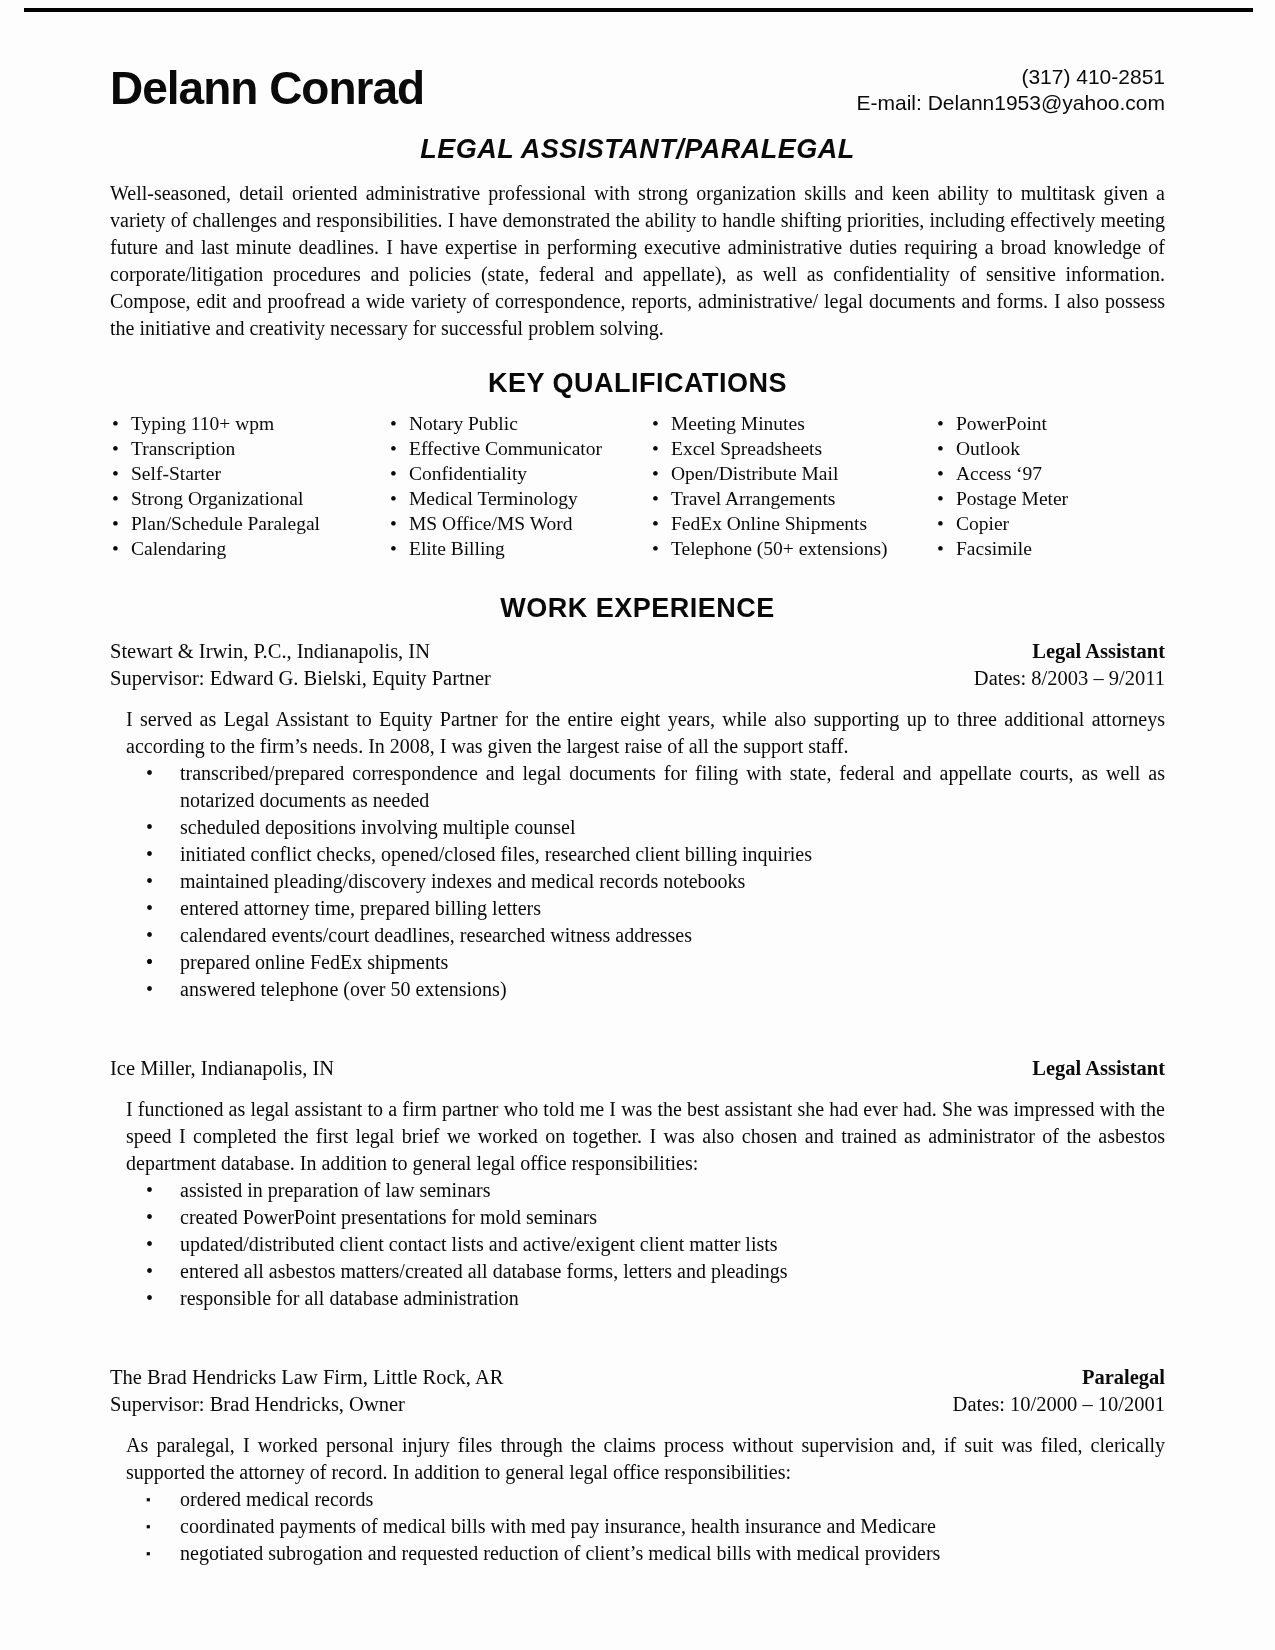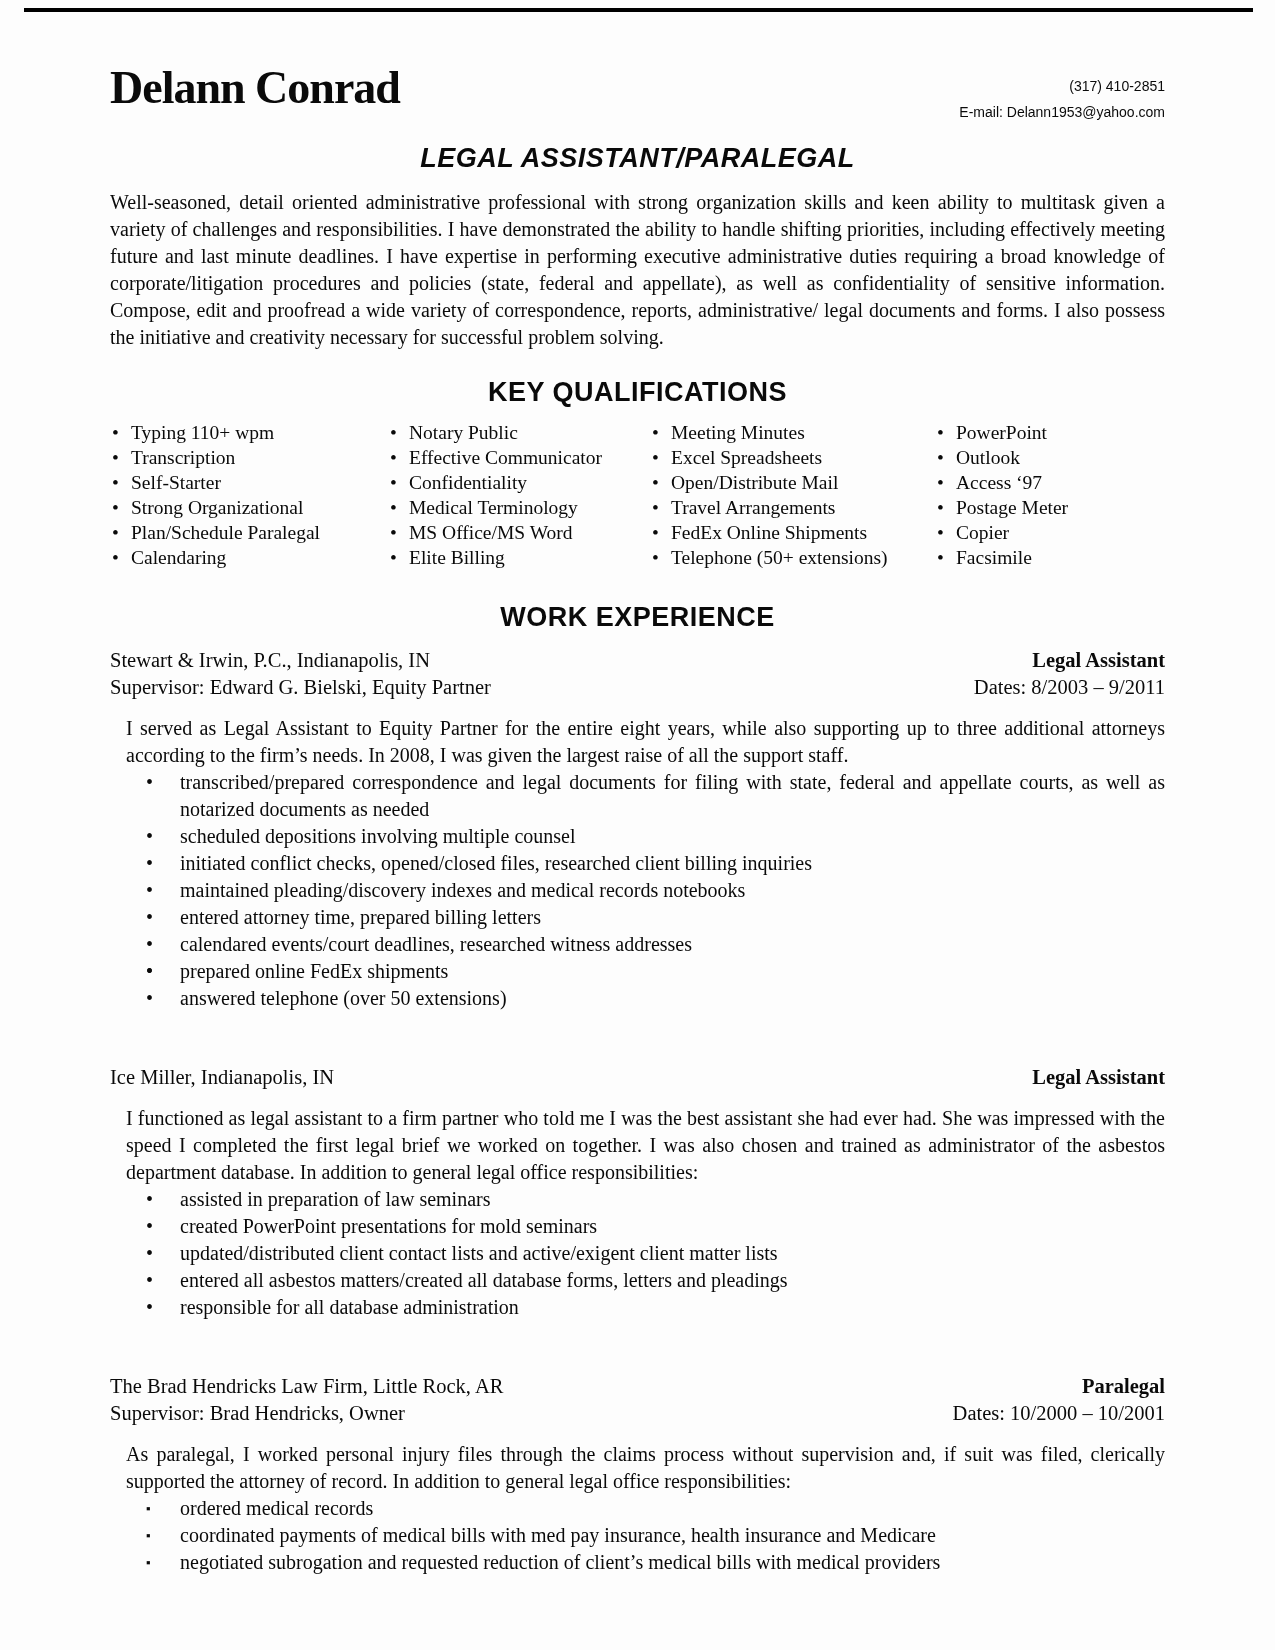--- a/index.html
+++ b/index.html
@@ -14,27 +14,27 @@
     color:#0a0a0a;
     overflow:hidden;
   }
   .top-rule{
     position:absolute;top:8px;left:24px;right:22px;height:4px;
     background:#000;
   }
   
   .header-row{display:flex;justify-content:space-between;align-items:flex-start;}
   .name{
-    font-family:Liberation Serif, serif;
+    font-family:Liberation Sans, sans-serif;
     font-weight:bold;font-size:46px;line-height:48px;margin:0;
     letter-spacing:-1px;
   }
   .contact{
     font-family:"Liberation Sans", sans-serif;
-    font-size:14px;line-height:26px;text-align:right;margin-top:9px;
+    font-size:21px;line-height:26px;text-align:right;
   }
   .doc-title{
     font-family:"Liberation Sans", sans-serif;
     font-weight:bold;font-size:27px;line-height:31px;
     text-align:center;margin-top:18px;letter-spacing:0.5px;font-style:italic;
   }
   
   .summary{
     margin:15px 0 0 0;
     font-size:20px;line-height:27px;text-align:justify;

